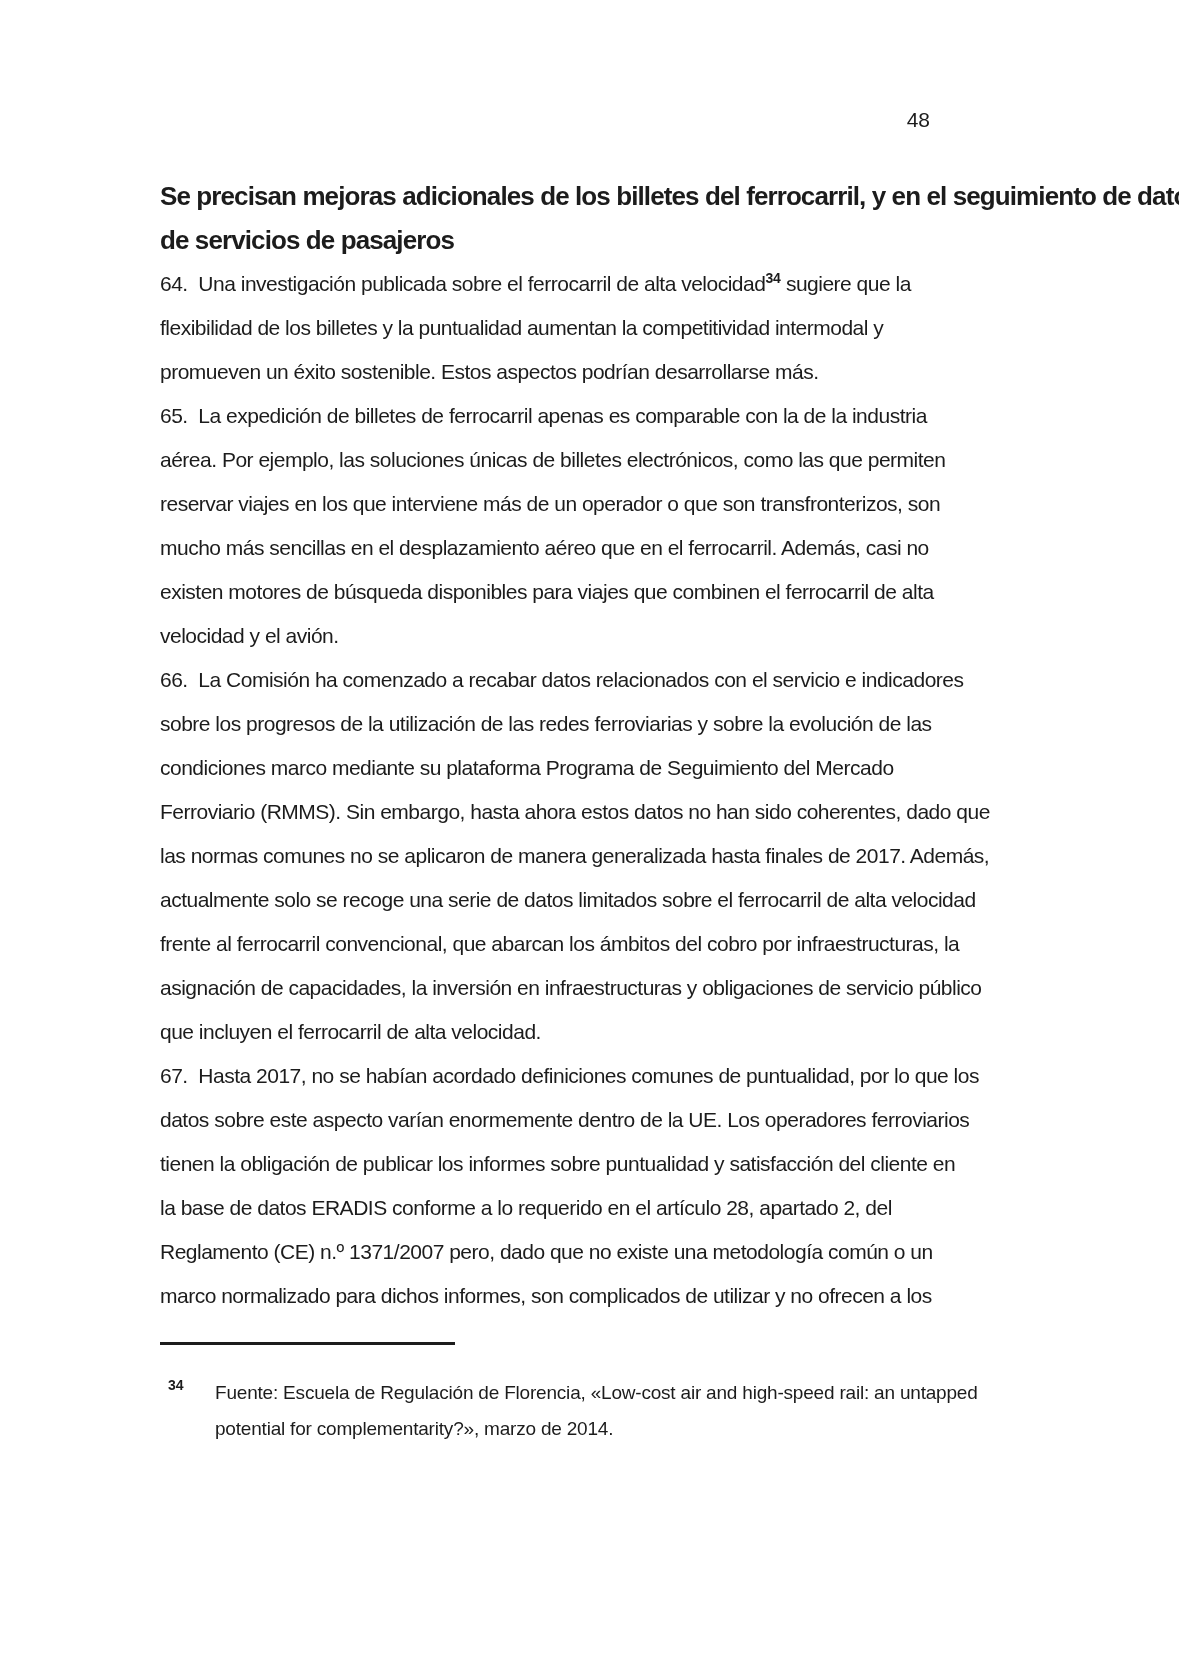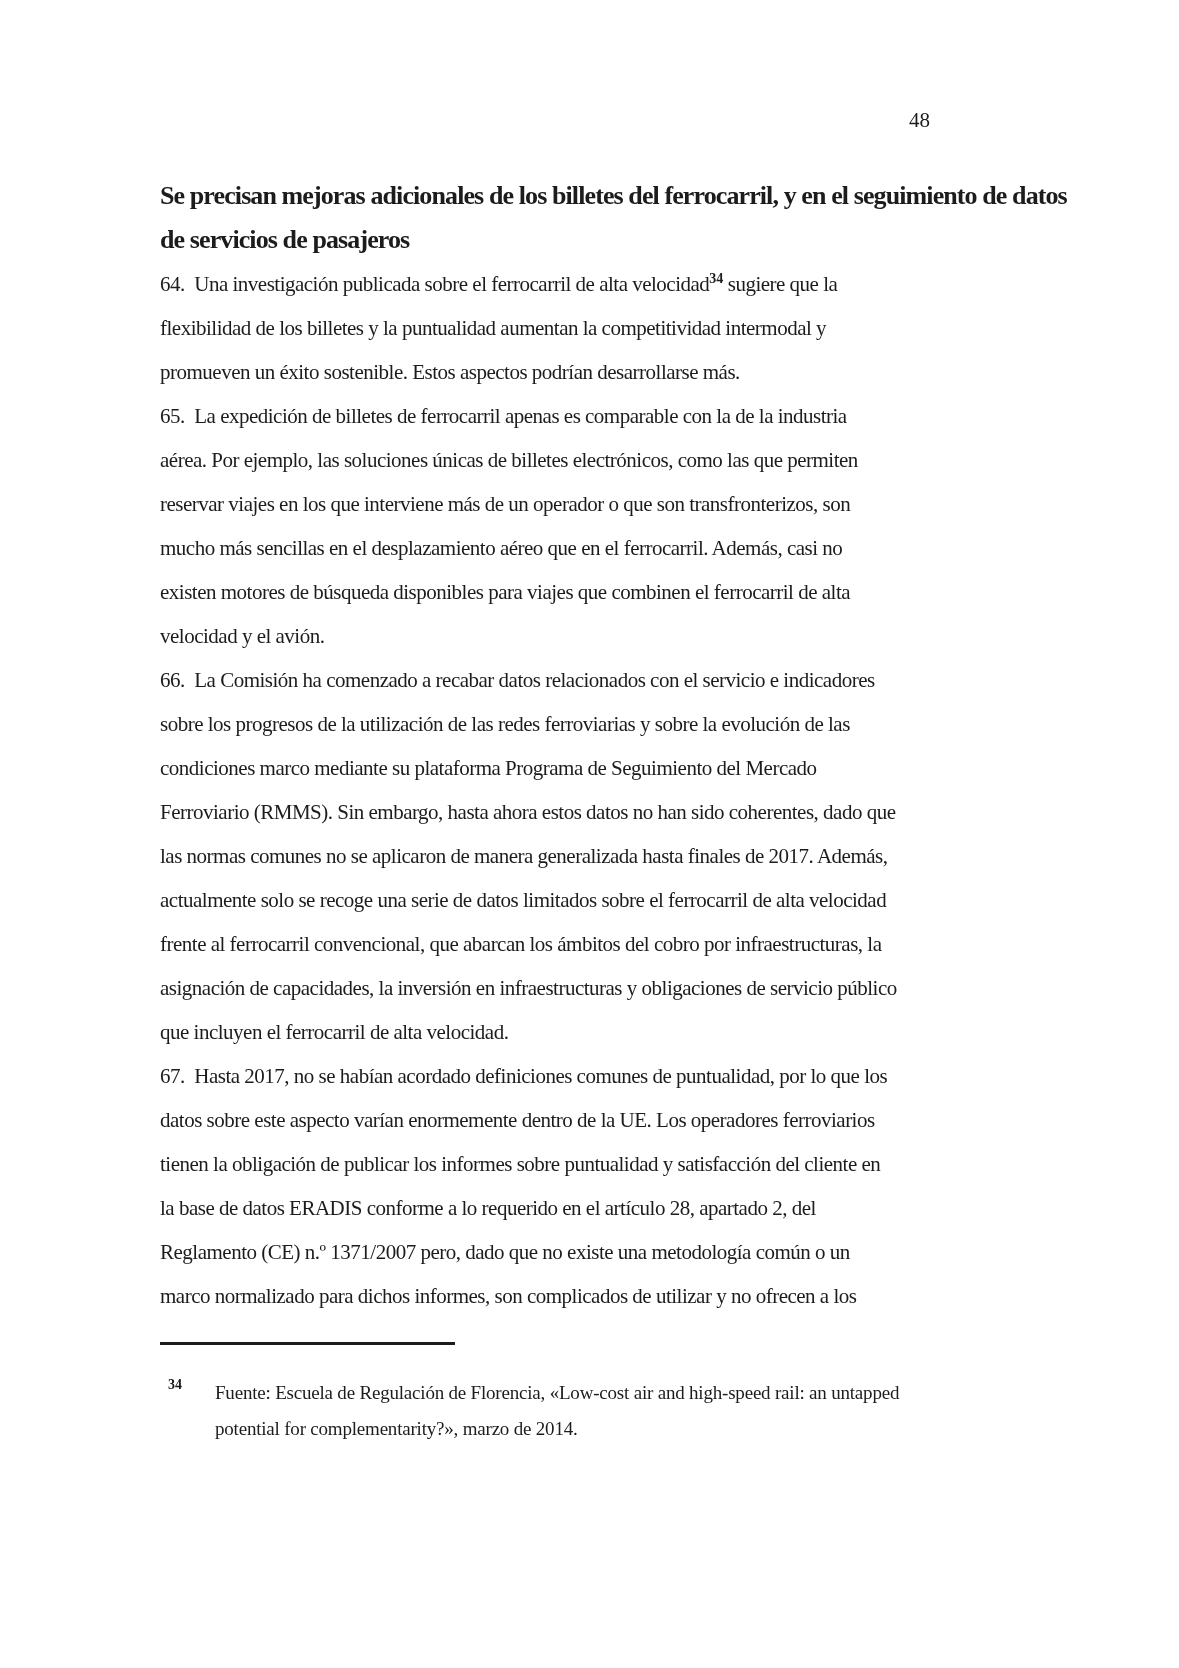--- a/index.html
+++ b/index.html
@@ -7,21 +7,20 @@
     width: 1179px; height: 1668px;
     background: #ffffff;
     font-family: "Liberation Sans", sans-serif;
     color: #1c1c1c;
     overflow: hidden;
   }
   .page {
     position: relative;
     width: 1066px; height: 1668px;
     background: #ffffff;
-    font-family: Liberation Serif, serif;
   }
   .page-number {
     position: absolute;
     top: 106px; right: 136px;
     font-size: 21px;
     line-height: 28px;
   }
   .content {
     position: absolute;
     left: 160px; top: 174px;

